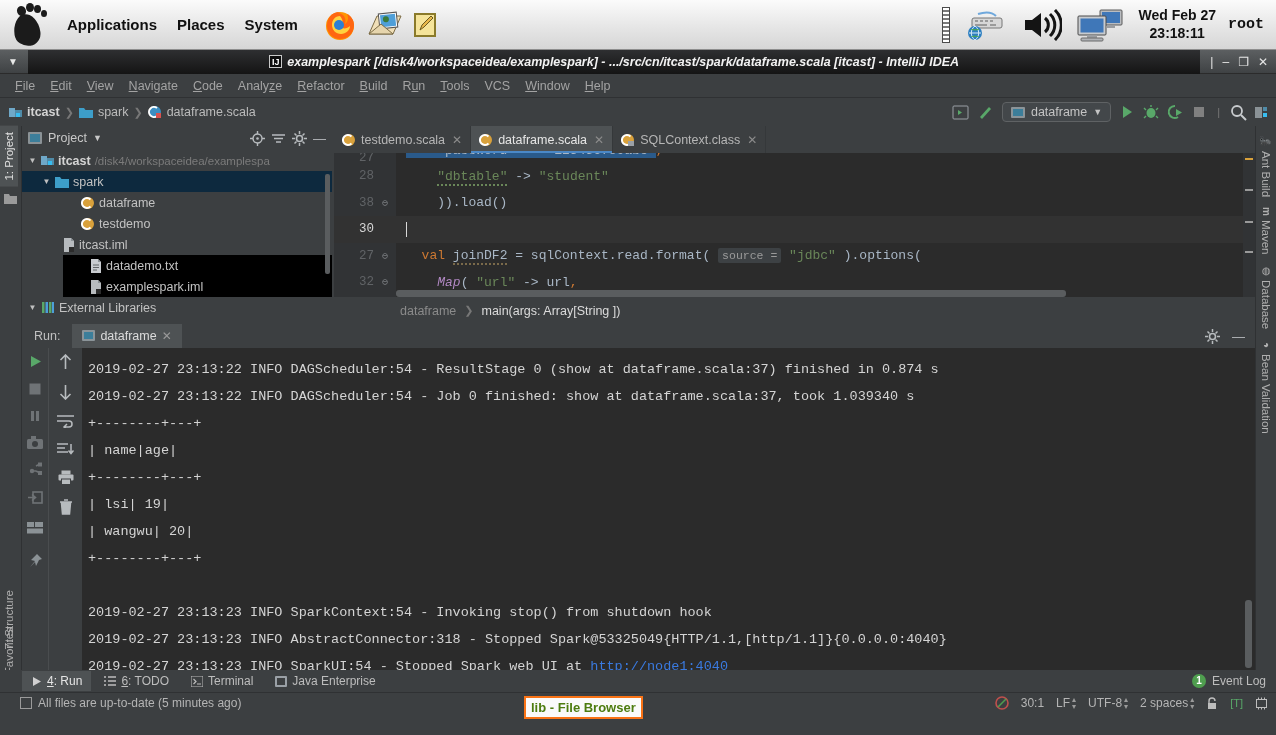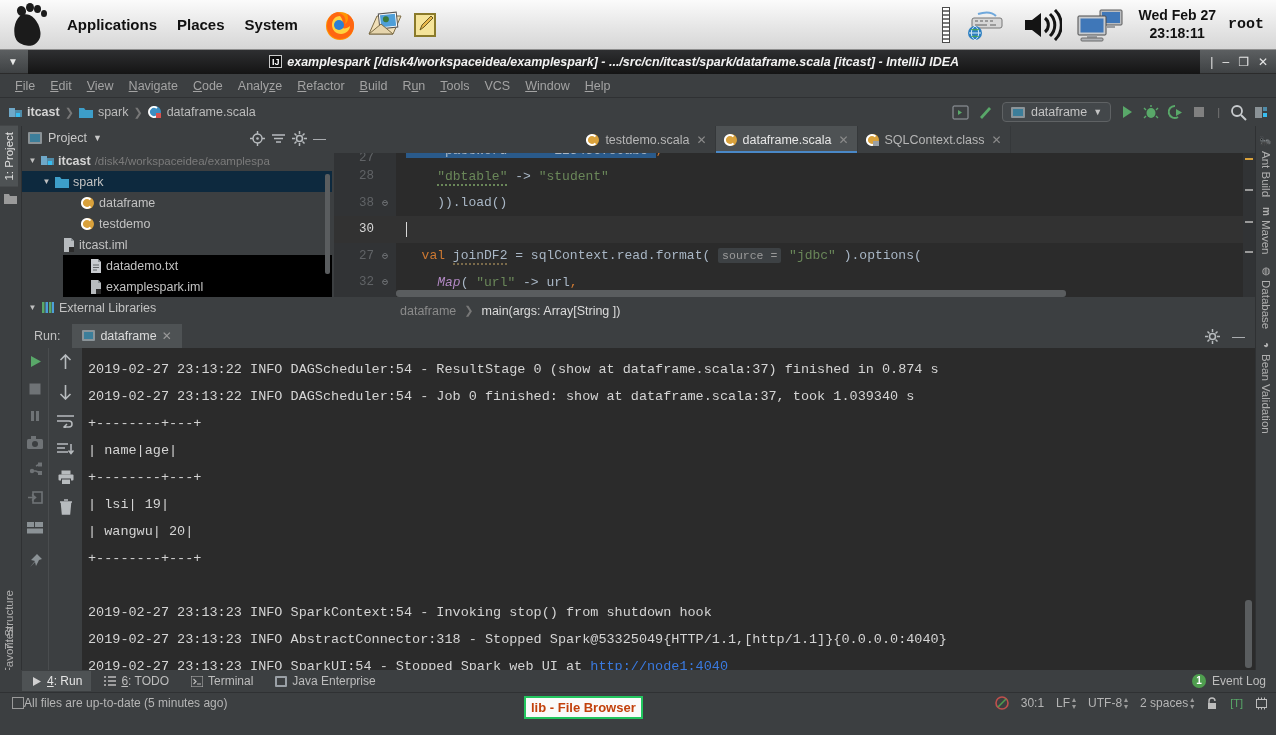--- a/index.html
+++ b/index.html
@@ -84,21 +84,21 @@
     white-space:nowrap; overflow:hidden;}
   .trow.sel { background:#0d293e; }
   .trow.modified { background:#000000;margin-left:41px; }
   .tri { width:9px; font-size:8px; color:#c0c0c0; text-align:center; }
   .dim { color:#7b7b7b; font-size:11.5px; }
   .pscroll { position:absolute; right:2px; top:24px; width:5px; height:100px;
     background:#5a5d5f; border-radius:2px;}
 
   
   .editor { position:absolute; left:334px; top:0; right:21px; height:198px; background:#2b2b2b;}
-  .etabs { height:27px; background:#3c3f41; display:flex; align-items:stretch;justify-content:center; }
+  .etabs { height:27px; background:#3c3f41; display:flex; align-items:stretch; }
   .etab { display:flex; align-items:center; gap:5px; padding:0 8px; font-size:12.5px;
     color:#b6b6b6; border-right:1px solid #35383a;}
   .etab.active { background:#4e5254; color:#e6e6e6; box-shadow:inset 0 -2px 0 #4a88c7; }
   .etab .x { color:#8c8c8c; font-size:12px; margin-left:2px; }
   .code { position:relative; height:144px; background:#2b2b2b; overflow:hidden;
     font-family:"Liberation Mono", monospace; font-size:13px; }
   .gutter { position:absolute; left:0; top:0; width:62px; height:100%; background:#313335;}
   .cline { position:relative; height:26.5px; display:flex; align-items:center; }
   .cline.cur { background:#323232; }
   .cline.cur .ln { color:#d6d6d6; }
@@ -149,28 +149,28 @@
   .tbtn.active { background:#4e5254; color:#e4e4e4; }
   .tbtn u { text-decoration:underline; }
   .eventlog { margin-left:auto; display:flex; align-items:center; gap:6px; padding-right:10px;
      font-size:12px; color:#bdbdbd;}
   .badge { width:14px;height:14px;border-radius:50%; background:#4f9e4f; color:#fff;
     font-size:10px; line-height:14px; text-align:center; font-weight:bold;}
 
   .statusbar { position:absolute; left:0; bottom:0; width:1276px; height:21px;
     background:#3c3f41; display:flex; align-items:center; font-size:12px; color:#b5b5b5;
     border-top:1px solid #2f3133;}
-  .sb-left { display:flex; align-items:center; gap:0; padding-left:12px;justify-content:space-between;}
+  .sb-left { display:flex; align-items:center; gap:6px; padding-left:20px;justify-content:space-between;}
   .sb-right { margin-left:auto; display:flex; align-items:center; gap:12px; padding-right:8px;}
   .sb-right .it { display:flex; align-items:center; gap:2px;}
   .arrows { font-size:8px; line-height:7px; color:#9a9a9a;}
 
   
   .taskbtn { position:absolute; left:524px; bottom:16px; background:#fafafa;
-    border:2px solid #22c55e; color:#c2410c; font-size:13px; font-weight:bold; padding:2px 5px;
+    border:2px solid #f97316; color:#4d7c0f; font-size:13px; font-weight:bold; padding:2px 5px;
     z-index:50; white-space:nowrap;}
 
   svg { display:block; }
 </style>
 </head>
 <body>
 
 <div class="gnome-panel">
   <div class="gnome-foot">
     <div class="big"></div>

